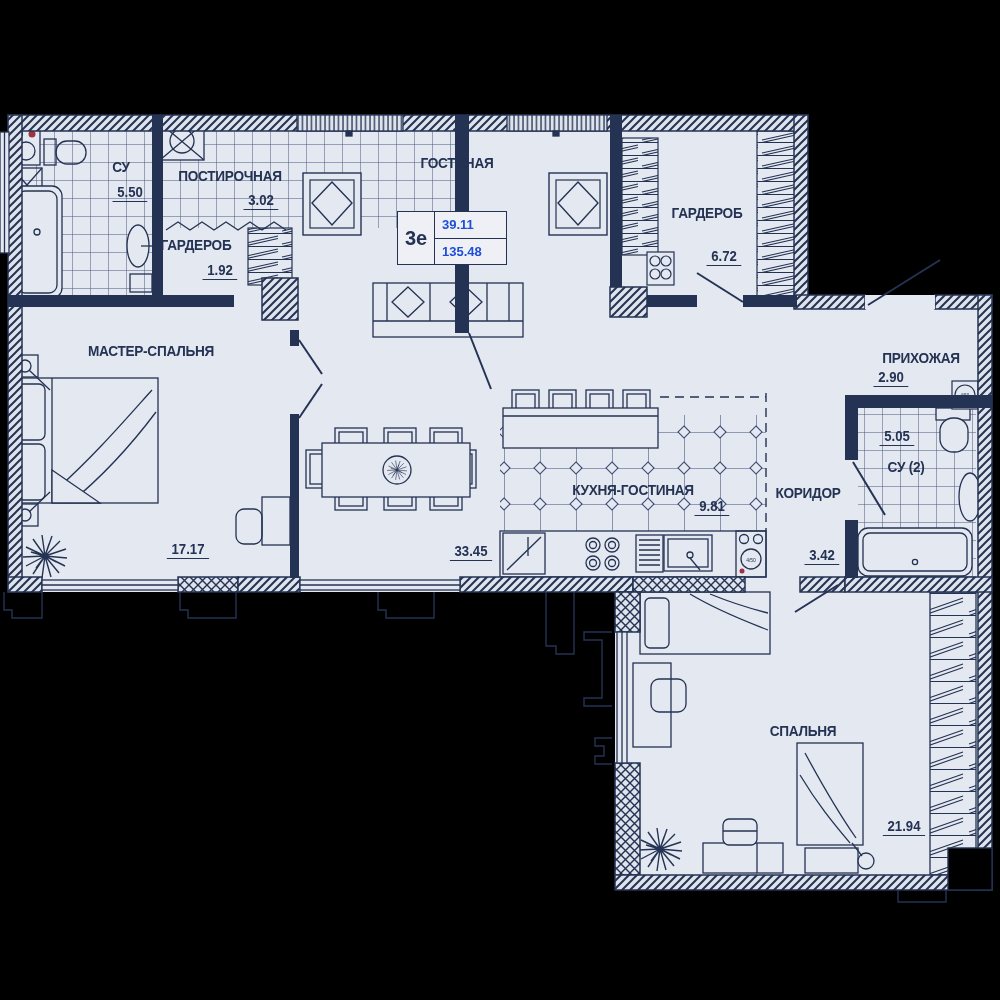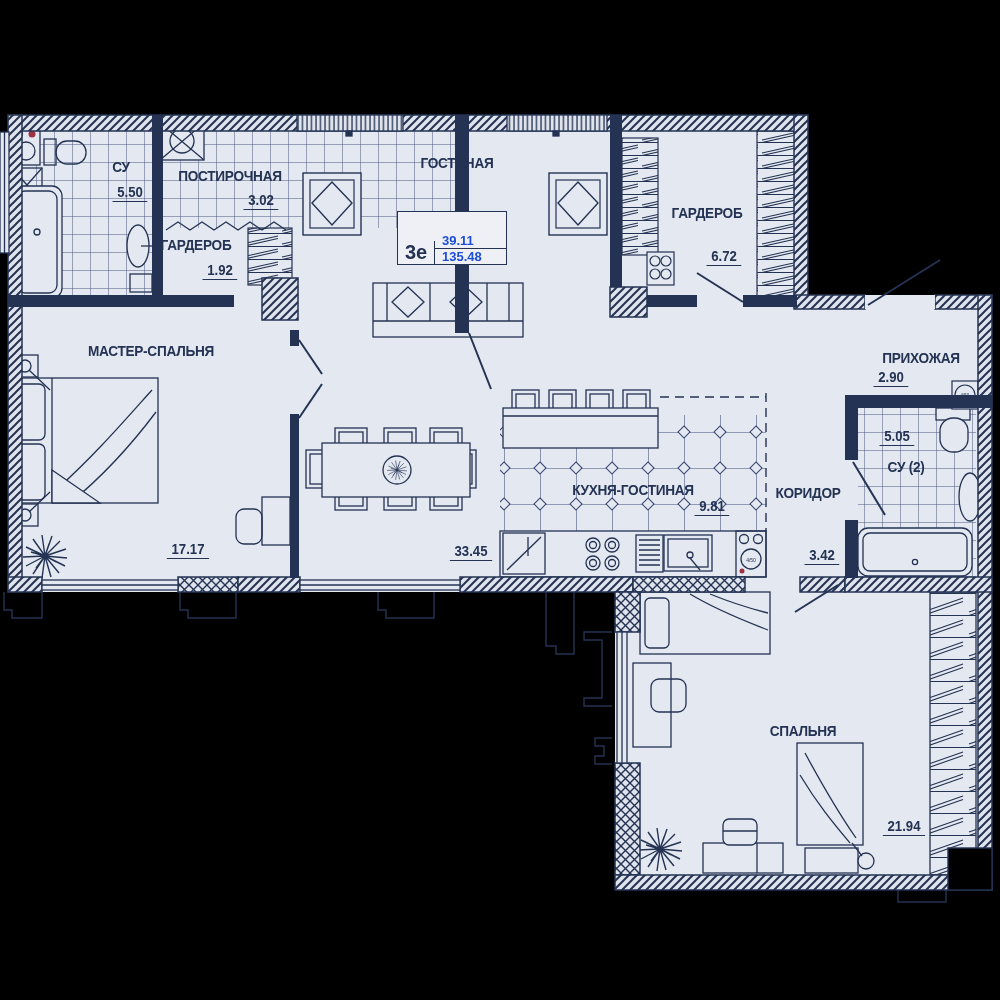--- a/index.html
+++ b/index.html
@@ -5,21 +5,21 @@
   html,body{margin:0;padding:0;background:#000;}
   #plan{position:relative;width:1000px;height:1000px;background:#000;overflow:hidden;
         font-family:"Liberation Sans", sans-serif;}
   #plan svg{position:absolute;left:0;top:0;}
   .lbl{position:absolute;transform:translate(-50%,-50%) scaleX(.94);white-space:nowrap;
        color:#243353;font-size:14.5px;font-weight:bold;letter-spacing:-0.3px;z-index:5;}
   .num{position:absolute;transform:translate(-50%,-50%) scaleX(.94);white-space:nowrap;
        color:#243353;font-size:14px;font-weight:bold;z-index:5;
        border-bottom:1.6px solid #243353;padding:0 5px 1px 5px;}
   #stamp{position:absolute;left:397px;top:211px;width:108px;height:52px;z-index:6;
-         background:#eef0f6;border:1.6px solid #243353;display:flex;align-items:flex-end;}
+         background:#eef0f6;border:1.6px solid #243353;display:flex;}
   #stamp .cellL{width:36px;border-right:1.6px solid #243353;display:flex;align-items:center;
          justify-content:center;font-size:20px;font-weight:bold;color:#243353;}
   #stamp .cellR{flex:1;display:flex;flex-direction:column;}
   #stamp .cellR div{flex:1;display:flex;align-items:center;padding-left:7px;
          font-size:13px;font-weight:bold;color:#1d4ed8;}
   #stamp .cellR div:first-child{border-bottom:1.6px solid #243353;}
 </style>
 </head>
 <body>
 

